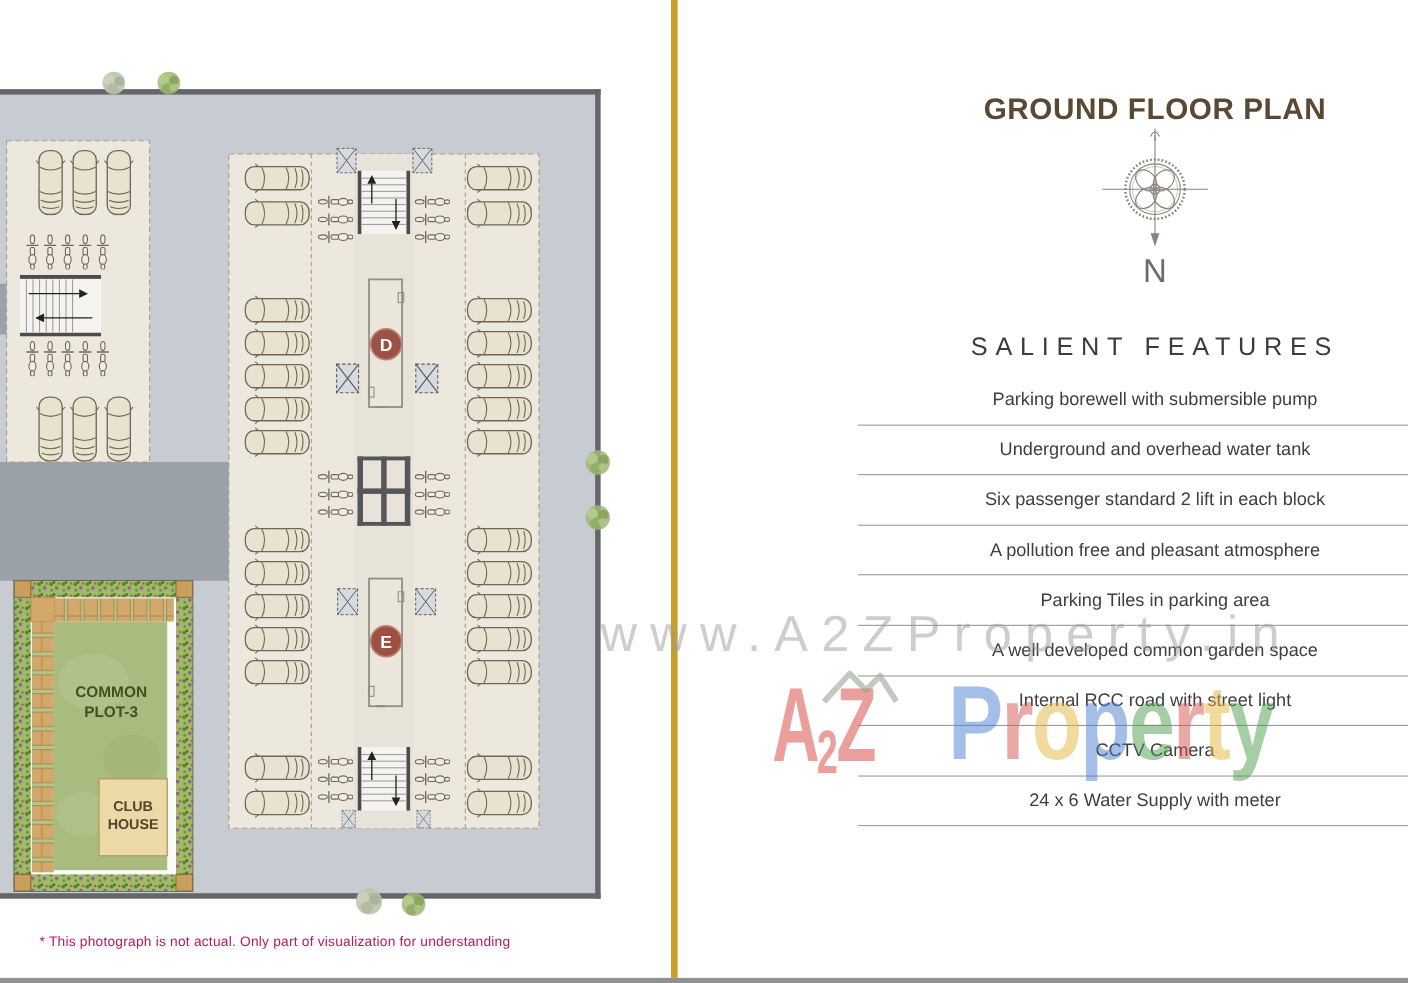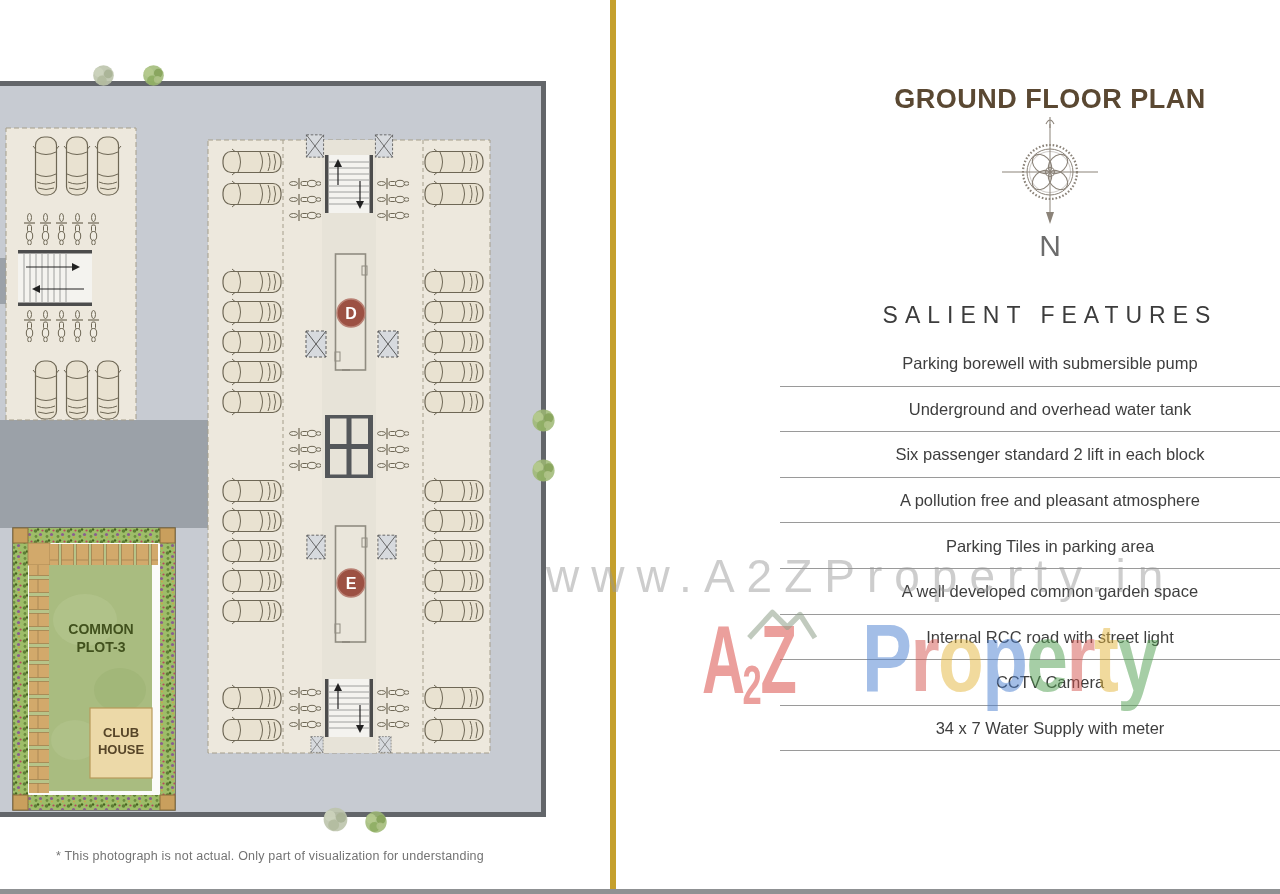--- a/index.html
+++ b/index.html
@@ -6,21 +6,21 @@
     --gold:#c5a02d; --brown:#5a4832; --heading:#3c3c3c; --ftext:#3e3e3e;
     --divider:#9a9a9a; --badge:#9c5143; --site:#c7cbd2; --road:#9ba1a8;
     --cream:#ede8dd; --lawn:#a9bc80;
   }
   *{margin:0;padding:0;box-sizing:border-box}
   html,body{width:1280px;height:894px;overflow:hidden;background:#fff;
     font-family:"Liberation Sans","DejaVu Sans",sans-serif;position:relative}
 
   
   #plan-svg{position:absolute;left:0;top:0;width:616px;height:894px}
-  .disclaimer{position:absolute;left:56px;top:849px;font-size:12.5px;color:#737373;letter-spacing:.2px}
+  .disclaimer{position:absolute;left:36px;top:849px;font-size:12.5px;color:#be185d;letter-spacing:.2px}
 
   
   .gold-divider{position:absolute;left:610px;top:0;width:6px;height:889px;background:var(--gold)}
   .bottom-band{position:absolute;left:0;bottom:0;width:1280px;height:5px;background:#8f9193}
 
   
   .right-panel{position:absolute;left:652px;top:0;width:796px;height:894px}
   .gf-title{position:absolute;top:84px;width:100%;text-align:center;font-size:27px;
     font-weight:bold;color:var(--brown);letter-spacing:.5px}
   .compass-wrap{position:absolute;top:114px;width:100%;text-align:center}
@@ -361,21 +361,21 @@
       </div>
       <div class="feature-row">
         <span class="feature-text">Internal RCC road with street light</span>
         <div class="feature-divider"></div>
       </div>
       <div class="feature-row">
         <span class="feature-text">CCTV Camera</span>
         <div class="feature-divider"></div>
       </div>
       <div class="feature-row">
-        <span class="feature-text">34 x 7 Water Supply with meter</span>
+        <span class="feature-text">24 x 6 Water Supply with meter</span>
         <div class="feature-divider"></div>
       </div>
     </div>
 </div>
 
 <div class="wm-url">www.A2ZProperty.in</div>
 <div class="wm-logo">
   <span class="wm-a2z"><span>A</span><span class="two">2</span><span>Z</span></span>
   <svg class="house-icon" viewBox="0 0 70 32" xmlns="http://www.w3.org/2000/svg">
     <path d="M4 30 L26 6 L40 20 L52 8 L66 30" fill="none" stroke="#8fa08a" stroke-width="5" stroke-linejoin="round"></path>

